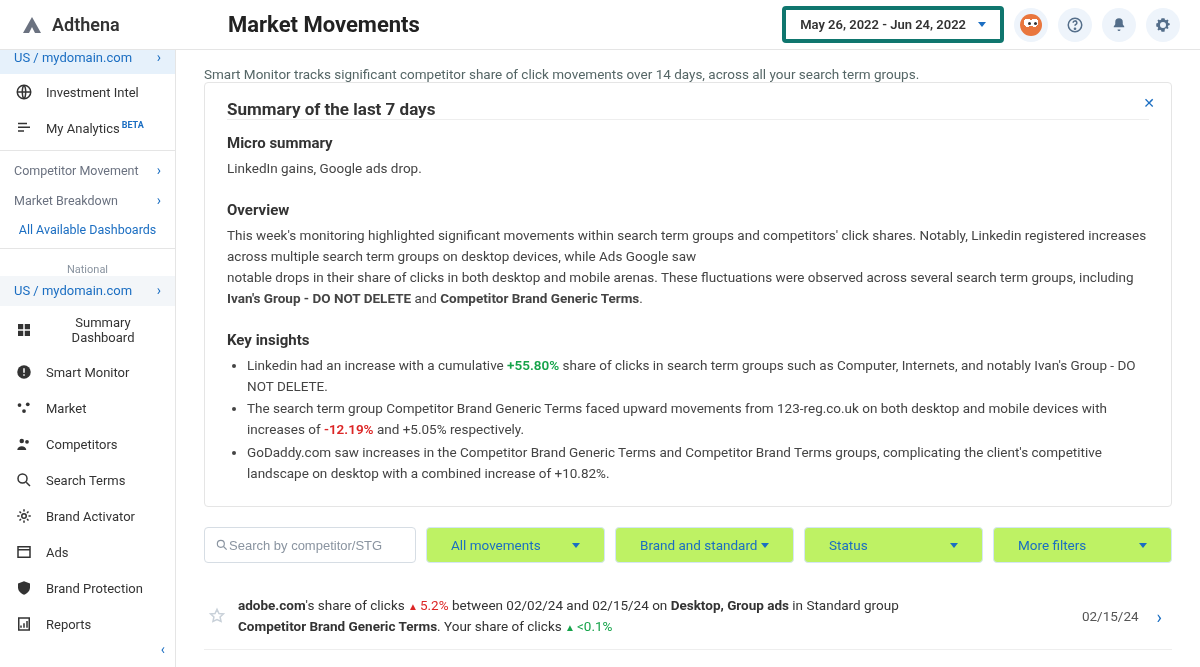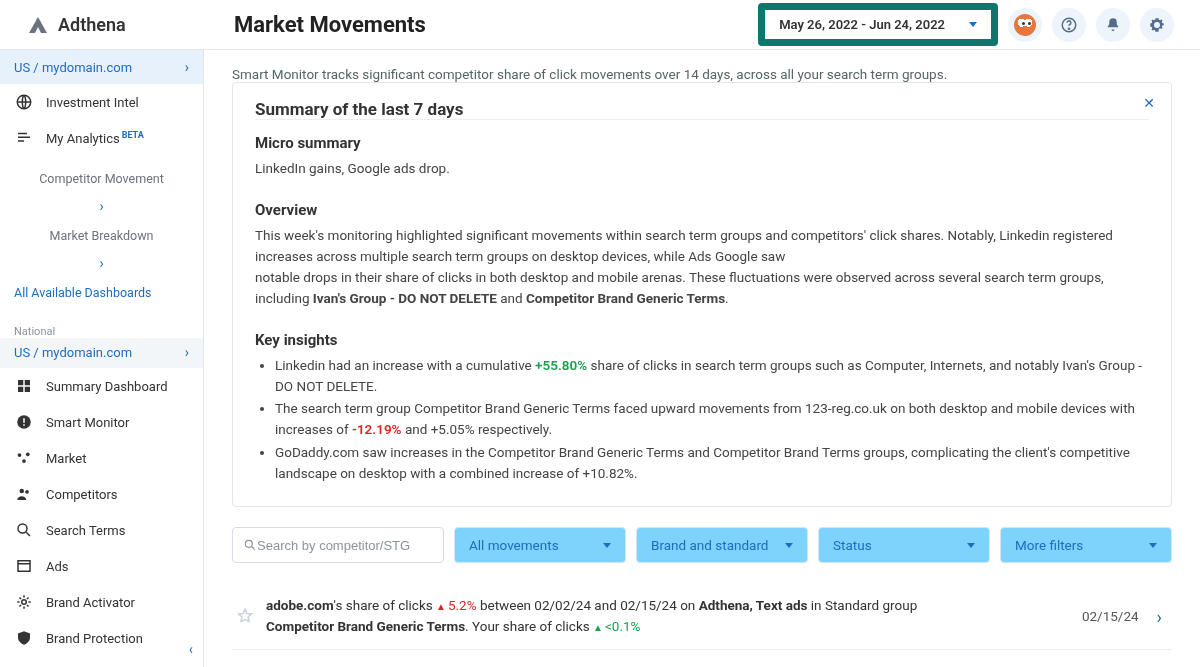--- a/index.html
+++ b/index.html
@@ -1,37 +1,37 @@
 <!DOCTYPE html>
 <html><head>
 <meta charset="utf-8">
 <style>
 * { margin: 0; padding: 0; box-sizing: border-box; }
 body { font-family: -apple-system, BlinkMacSystemFont, "Segoe UI", Roboto, Arial, sans-serif; font-size: 13px; color: #333; background: #fff; }
 .app { display: flex; height: 667px; width: 1200px; overflow: hidden; }
 
 
-.topbar { position: absolute; left: 0; right: 0; top: 0; height: 50px; border-bottom: 1px solid #e5e5e5; display: flex; align-items: center; padding: 0 26px; background: #fff; z-index: 10; }
+.topbar { position: absolute; left: 0; right: 0; top: 0; height: 50px; border-bottom: 1px solid #e5e5e5; display: flex; align-items: center; padding: 0 20px; background: #fff; z-index: 10; }
 .logo-wrap { display: flex; align-items: center; gap: 8px; width: 190px; }
 .logo-mark { width: 24px; height: 24px; color: #6b7280; }
 .logo-text { font-size: 18px; font-weight: 600; color: #333; }
 .page-title { font-size: 22px; font-weight: 700; margin-left: 18px; color: #222; text-align: center; }
 .topbar-spacer { flex: 1; }
-.date-range { border: 7px solid #0f766e; border-radius: 4px; padding: 7px 14px; font-size: 13px; color: #333; display: flex; align-items: center; gap: 24px; cursor: pointer; font-weight: 600; }
+.date-range { border: 4px solid #0f766e; border-radius: 4px; padding: 7px 14px; font-size: 13px; color: #333; display: flex; align-items: center; gap: 12px; cursor: pointer; font-weight: 600; }
 .caret-down { width: 0; height: 0; border-left: 4px solid transparent; border-right: 4px solid transparent; border-top: 5px solid #1b6ec2; }
 .icon-btn { width: 34px; height: 34px; border-radius: 50%; background: #eef4fb; display: flex; align-items: center; justify-content: center; margin-left: 10px; cursor: pointer; color: #546e8a; }
 .icon-btn svg { width: 18px; height: 18px; }
 .owl { display:inline-block; width:22px; height:22px; border-radius:50%; background: radial-gradient(circle at 35% 40%, #fff 0 4px, transparent 4px), radial-gradient(circle at 65% 40%, #fff 0 4px, transparent 4px), #e9763d; position:relative;}
 .owl::after{content:"";position:absolute;left:35%;top:38%;width:3px;height:3px;background:#333;border-radius:50%;box-shadow:6px 0 0 #333;}
 
 
-.sidebar { width: 204px; border-right: 1px solid #e5e5e5; padding-top: 50px; background: #fff; display:flex; flex-direction:column; font-size: 13px; overflow-y:auto; position:relative;}
+.sidebar { width: 176px; border-right: 1px solid #e5e5e5; padding-top: 40px; background: #fff; display:flex; flex-direction:column; font-size: 13px; overflow-y:auto; position:relative;text-align:center;}
 .sb-item { display: flex; align-items: center; padding: 9px 14px; gap: 12px; cursor: pointer; color: #333; }
 .sb-item.active-blue { background: #e6f1fb; color: #1b6ec2; justify-content: space-between; font-size:13px;}
-.sb-item.sub { padding: 7px 14px; color: #6b7280; font-size: 12.5px; justify-content: space-between; flex-direction: column;}
+.sb-item.sub { padding: 7px 14px; color: #6b7280; font-size: 12.5px; justify-content: space-between;}
 .sb-link-blue { color:#1b6ec2; padding: 7px 14px; font-size:12.5px; cursor:pointer;}
 .sb-label-small { color:#8a94a0; font-size:11px; padding: 10px 14px 0 14px;}
 .sb-second-ctx { background:#f3f6f9; padding:6px 14px 8px 14px; display:flex; justify-content:space-between; align-items:center;}
 .sb-second-ctx .ctx-main{ color:#1b6ec2; font-size:13px;}
 .chevron-right { color:#1b6ec2; font-size:14px;}
 .sb-icon { width: 20px; display:flex; justify-content:center; color:#333;}
 .sb-icon svg { width:18px; height:18px; }
 .beta { color:#1b6ec2; font-size:9px; font-weight:700; vertical-align: super; margin-left:2px;}
 .sb-divider { height:1px; background:#e5e5e5; margin:4px 0;}
 .sb-collapse { position:absolute; bottom:6px; right:6px; color:#1b6ec2; font-size:14px; cursor:pointer; padding:4px;}
@@ -49,21 +49,21 @@
 .neg { color:#dc2626; font-weight:600;}
 .bold { font-weight:700; }
 ul.insights { list-style: disc; padding-left: 20px; }
 ul.insights li { font-size:13.5px; color:#444; line-height:1.55; margin-bottom:2px;}
 
 
 .filters { display:flex; gap:10px; margin-bottom:20px; align-items:stretch;}
 .search-box { flex: 0 0 190px; border:1px solid #d6dde4; border-radius:4px; display:flex; align-items:center; padding:0 10px; color:#8a94a0;}
 .search-box input { border:none; outline:none; font-size:13px; flex:1; background:transparent; color:#333;}
 .search-box input::placeholder{color:#8a94a0;}
-.filter-pill { flex:1; background:#7dd3fc; border:1px solid #d4e6f5; border-radius:4px; padding:9px 14px; color:#1b6ec2; font-size:13.5px; display:flex; justify-content:space-between; align-items:center; cursor:pointer;text-align:right;}
+.filter-pill { flex:1; background:#bef264; border:1px solid #d4e6f5; border-radius:4px; padding:9px 24px; color:#1b6ec2; font-size:13.5px; display:flex; justify-content:space-between; align-items:center; cursor:pointer;text-align:right;}
 
 
 .mv-row { display:flex; align-items:center; padding: 12px 4px; border-bottom:1px solid #eee; gap:12px;}
 .star { width:18px; height:18px; color:#c9d1d9; flex-shrink:0; cursor:pointer;}
 .mv-body { flex:1; font-size:13.5px; color:#333; line-height:1.55;}
 .mv-date { color:#555; font-size:13.5px; white-space:nowrap;}
 .row-chevron { color:#1b6ec2; font-size:18px; cursor:pointer; padding:0 6px;}
 .up-red { color:#dc2626;}
 .up-grn { color:#16a34a;}
 .tri-up::before{content:"▲"; font-size:10px; margin-right:2px;}
@@ -192,34 +192,34 @@
           <svg viewBox="0 0 24 24" fill="none" stroke="currentColor" stroke-width="2">
             <circle cx="10" cy="10" r="6"></circle>
             <path d="M15 15l5 5"></path>
           </svg>
         </span>
         <span>Search Terms</span>
       </div>
     <div class="sb-item">
         <span class="sb-icon">
           <svg viewBox="0 0 24 24" fill="none" stroke="currentColor" stroke-width="2">
+            <circle cx="12" cy="12" r="3"></circle>
+            <path d="M12 3v3M12 18v3M3 12h3M18 12h3M6 6l2 2M16 16l2 2M18 6l-2 2M8 16l-2 2"></path>
+          </svg>
+        </span>
+        <span>Brand Activator</span>
+      </div>
+    <div class="sb-item">
+        <span class="sb-icon">
+          <svg viewBox="0 0 24 24" fill="none" stroke="currentColor" stroke-width="2">
             <rect x="4" y="5" width="16" height="14"></rect>
             <path d="M4 9h16"></path>
           </svg>
         </span>
         <span>Ads</span>
-      </div>
-    <div class="sb-item">
-        <span class="sb-icon">
-          <svg viewBox="0 0 24 24" fill="none" stroke="currentColor" stroke-width="2">
-            <circle cx="12" cy="12" r="3"></circle>
-            <path d="M12 3v3M12 18v3M3 12h3M18 12h3M6 6l2 2M16 16l2 2M18 6l-2 2M8 16l-2 2"></path>
-          </svg>
-        </span>
-        <span>Brand Activator</span>
       </div>
     <div class="sb-item">
         <span class="sb-icon">
           <svg viewBox="0 0 24 24" fill="currentColor">
             <path d="M12 3l8 3v5c0 5-3.5 8-8 10-4.5-2-8-5-8-10V6z"></path>
           </svg>
         </span>
         <span>Brand Protection</span>
       </div>
     <div class="sb-item">
@@ -285,21 +285,21 @@
           <span>More filters</span>
           <span class="caret-down"></span>
         </div>
     </div>
 
     <div class="mv-row">
       <svg class="star" viewBox="0 0 24 24" fill="none" stroke="currentColor" stroke-width="2">
           <path d="M12 3l2.6 5.6 6 .6-4.5 4.1 1.3 6L12 16.8 6.6 19.3l1.3-6L3.4 9.2l6-.6z"></path>
         </svg>
       <div class="mv-body">
-        <span class="bold">adobe.com</span>'s share of clicks <span class="up-red tri-up"></span><span class="up-red">5.2%</span> <span>between 02/02/24 and 02/15/24 on </span><span class="bold">Adthena, Text ads</span><span> in Standard group</span><br>
+        <span class="bold">adobe.com</span>'s share of clicks <span class="up-red tri-up"></span><span class="up-red">5.2%</span> <span>between 02/02/24 and 02/15/24 on </span><span class="bold">Desktop, Group ads</span><span> in Standard group</span><br>
         <span class="bold">Competitor Brand Generic Terms</span><span>. Your share of clicks </span><span class="up-grn tri-up"></span><span class="up-grn">&lt;0.1%</span>
       </div>
       <div class="mv-date">02/15/24</div>
       <div class="row-chevron">›</div>
     </div>
 
     <div class="mv-row">
       
       
       

